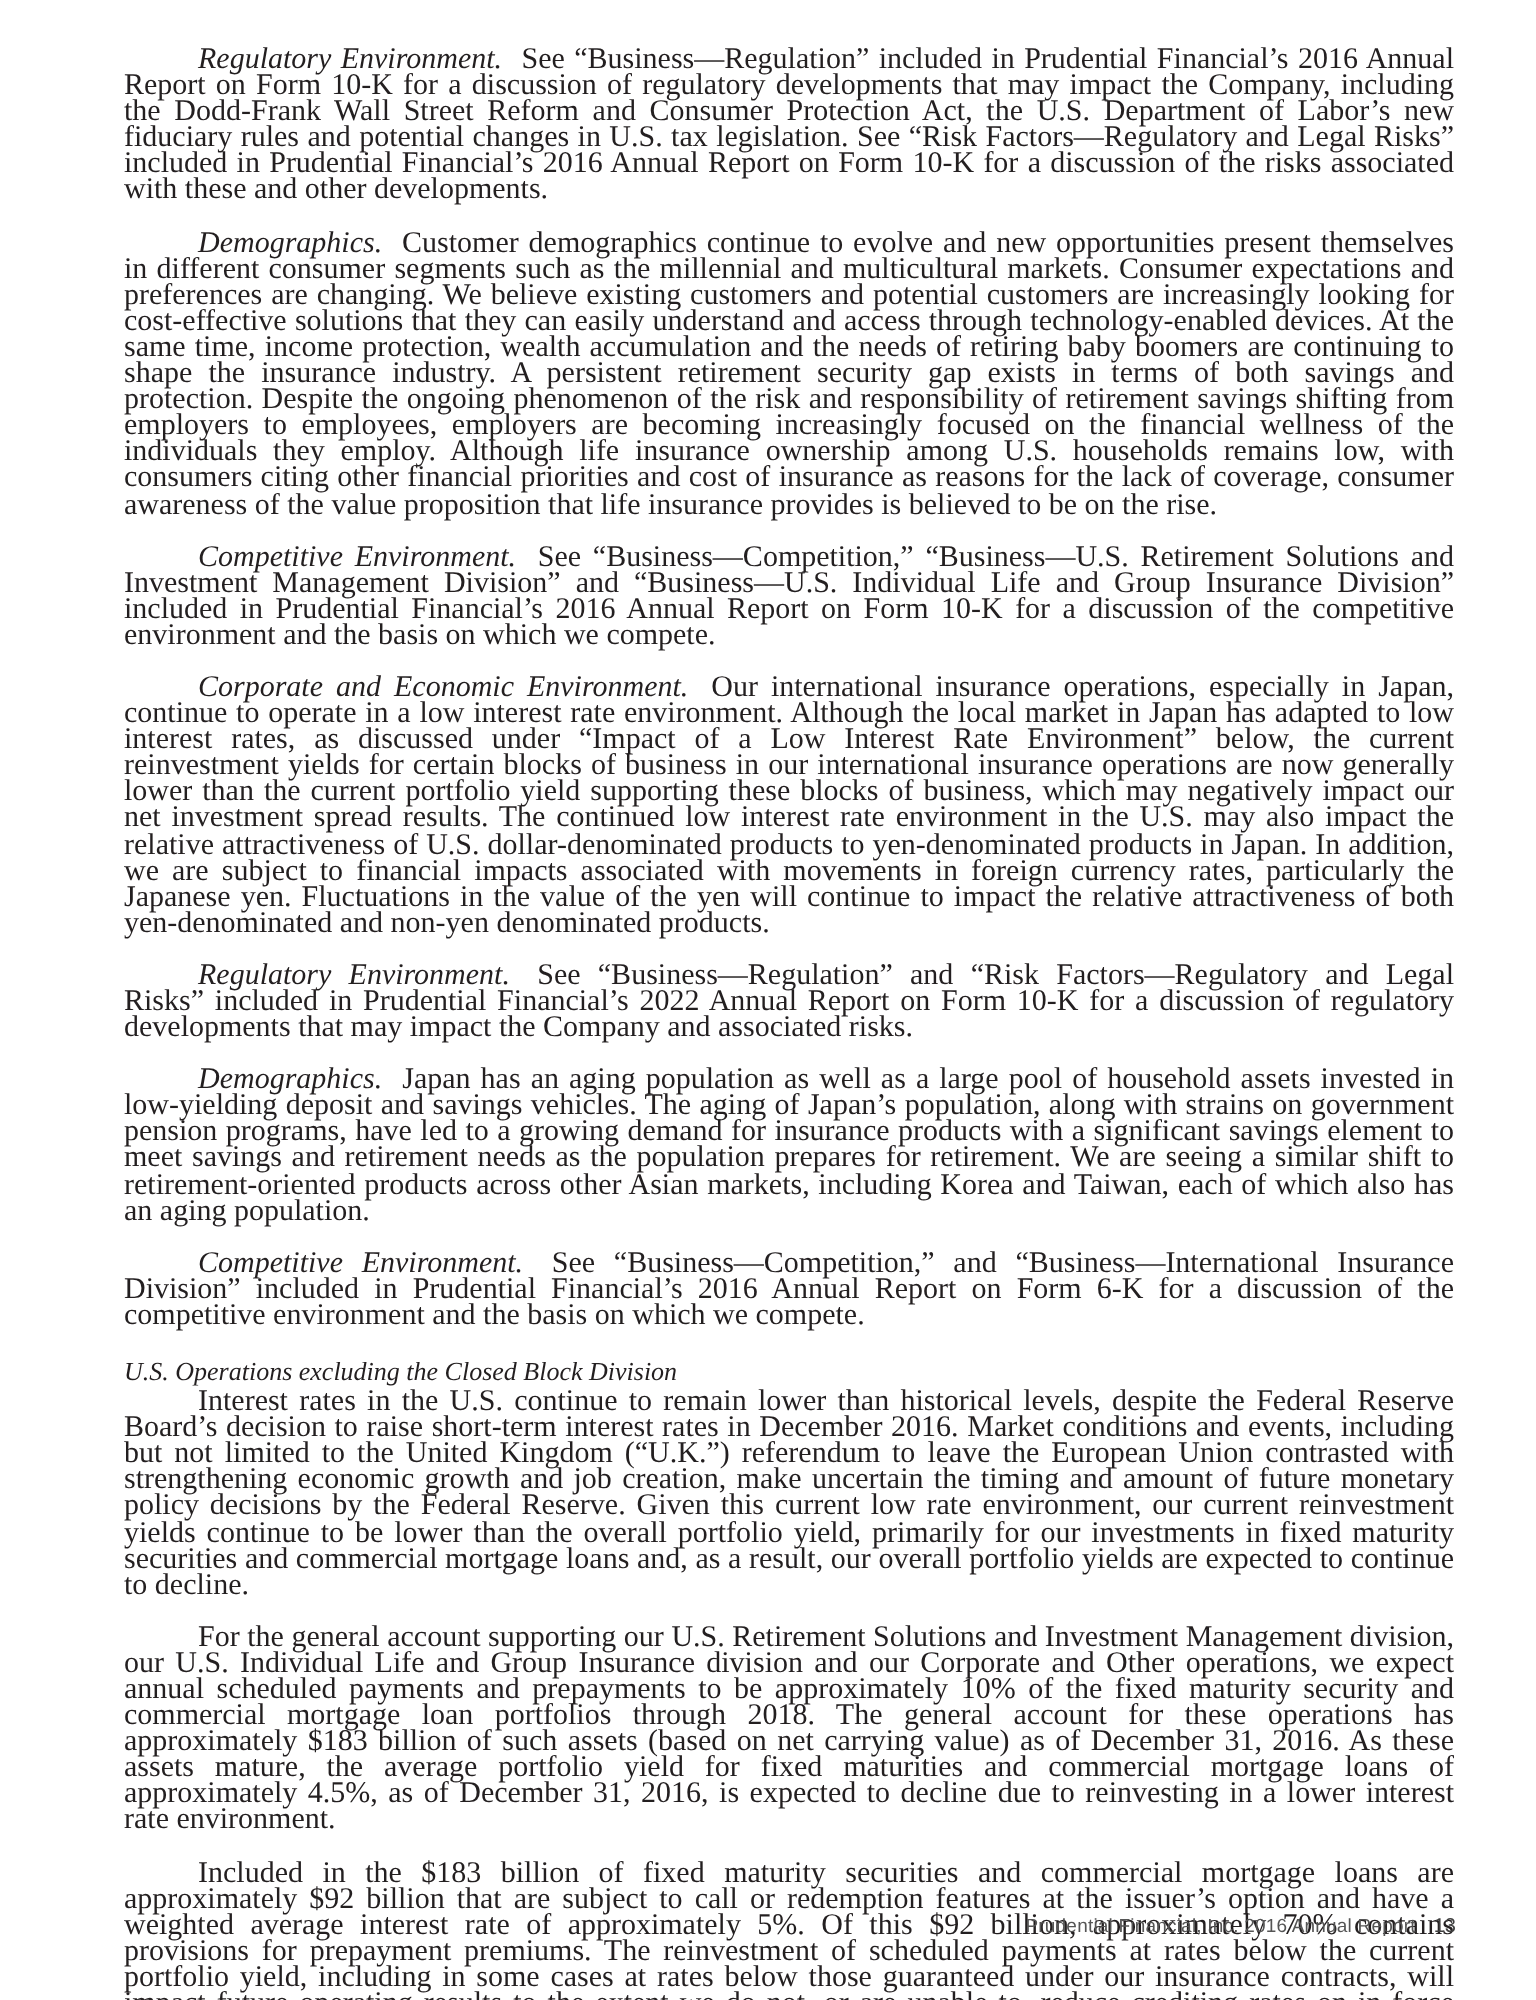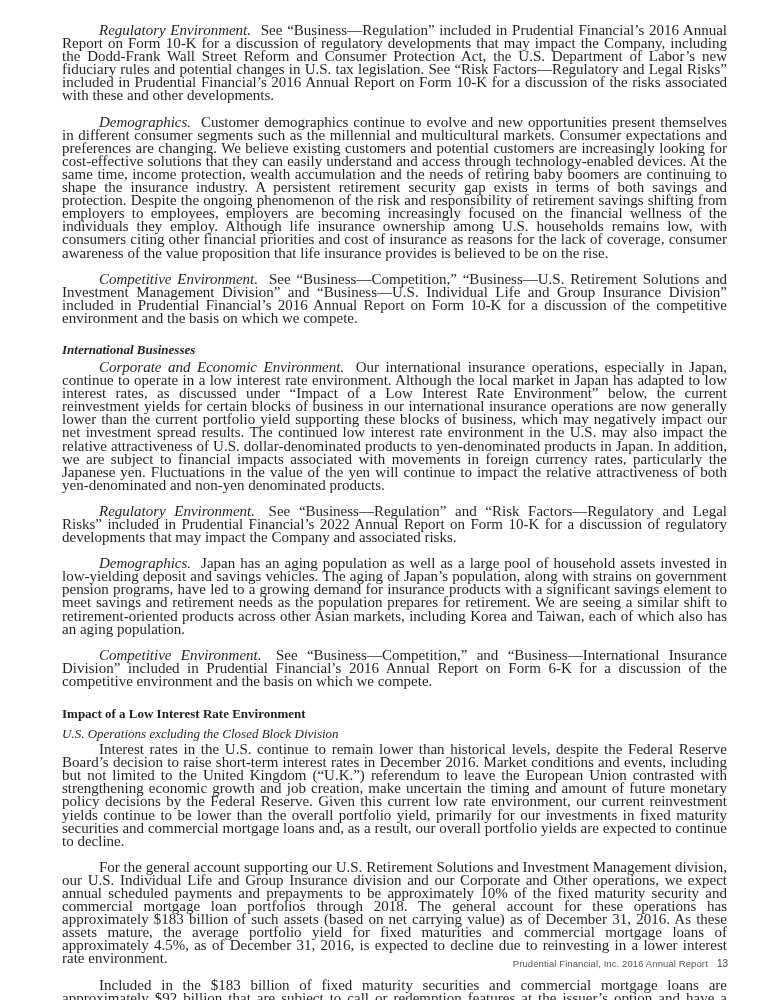--- a/index.html
+++ b/index.html
@@ -84,21 +84,20 @@
   <p class="para">
     <span class="run-in">Demographics.</span>
     <span>Customer demographics continue to evolve and new opportunities present themselves in different consumer segments such as the millennial and multicultural markets. Consumer expectations and preferences are changing. We believe existing customers and potential customers are increasingly looking for cost-effective solutions that they can easily understand and access through technology-enabled devices. At the same time, income protection, wealth accumulation and the needs of retiring baby boomers are continuing to shape the insurance industry. A persistent retirement security gap exists in terms of both savings and protection. Despite the ongoing phenomenon of the risk and responsibility of retirement savings shifting from employers to employees, employers are becoming increasingly focused on the financial wellness of the individuals they employ. Although life insurance ownership among U.S. households remains low, with consumers citing other financial priorities and cost of insurance as reasons for the lack of coverage, consumer awareness of the value proposition that life insurance provides is believed to be on the rise.</span>
   </p>
 
   <p class="para">
     <span class="run-in">Competitive Environment.</span>
     <span>See “Business—Competition,” “Business—U.S. Retirement Solutions and Investment Management Division” and “Business—U.S. Individual Life and Group Insurance Division” included in Prudential Financial’s 2016 Annual Report on Form 10-K for a discussion of the competitive environment and the basis on which we compete.</span>
   </p>
 
-  <h2 class="section-heading">International Businesses</h2>
 
   <p class="para">
     <span class="run-in">Corporate and Economic Environment.</span>
     <span>Our international insurance operations, especially in Japan, continue to operate in a low interest rate environment. Although the local market in Japan has adapted to low interest rates, as discussed under “Impact of a Low Interest Rate Environment” below, the current reinvestment yields for certain blocks of business in our international insurance operations are now generally lower than the current portfolio yield supporting these blocks of business, which may negatively impact our net investment spread results. The continued low interest rate environment in the U.S. may also impact the relative attractiveness of U.S. dollar-denominated products to yen-denominated products in Japan. In addition, we are subject to financial impacts associated with movements in foreign currency rates, particularly the Japanese yen. Fluctuations in the value of the yen will continue to impact the relative attractiveness of both yen-denominated and non-yen denominated products.</span>
   </p>
 
   <p class="para">
     <span class="run-in">Regulatory Environment.</span>
     <span>See “Business—Regulation” and “Risk Factors—Regulatory and Legal Risks” included in Prudential Financial’s 2022 Annual Report on Form 10-K for a discussion of regulatory developments that may impact the Company and associated risks.</span>
   </p>
@@ -106,21 +105,20 @@
   <p class="para">
     <span class="run-in">Demographics.</span>
     <span>Japan has an aging population as well as a large pool of household assets invested in low-yielding deposit and savings vehicles. The aging of Japan’s population, along with strains on government pension programs, have led to a growing demand for insurance products with a significant savings element to meet savings and retirement needs as the population prepares for retirement. We are seeing a similar shift to retirement-oriented products across other Asian markets, including Korea and Taiwan, each of which also has an aging population.</span>
   </p>
 
   <p class="para">
     <span class="run-in">Competitive Environment.</span>
     <span>See “Business—Competition,” and “Business—International Insurance Division” included in Prudential Financial’s 2016 Annual Report on Form 6-K for a discussion of the competitive environment and the basis on which we compete.</span>
   </p>
 
-  <h2 class="section-heading roman">Impact of a Low Interest Rate Environment</h2>
   <h3 class="sub-heading">U.S. Operations excluding the Closed Block Division</h3>
 
   <p class="para">Interest rates in the U.S. continue to remain lower than historical levels, despite the Federal Reserve Board’s decision to raise short-term interest rates in December 2016. Market conditions and events, including but not limited to the United Kingdom (“U.K.”) referendum to leave the European Union contrasted with strengthening economic growth and job creation, make uncertain the timing and amount of future monetary policy decisions by the Federal Reserve. Given this current low rate environment, our current reinvestment yields continue to be lower than the overall portfolio yield, primarily for our investments in fixed maturity securities and commercial mortgage loans and, as a result, our overall portfolio yields are expected to continue to decline.</p>
   <p class="para">For the general account supporting our U.S. Retirement Solutions and Investment Management division, our U.S. Individual Life and Group Insurance division and our Corporate and Other operations, we expect annual scheduled payments and prepayments to be approximately 10% of the fixed maturity security and commercial mortgage loan portfolios through 2018. The general account for these operations has approximately $183 billion of such assets (based on net carrying value) as of December 31, 2016. As these assets mature, the average portfolio yield for fixed maturities and commercial mortgage loans of approximately 4.5%, as of December 31, 2016, is expected to decline due to reinvesting in a lower interest rate environment.</p>
   <p class="para">Included in the $183 billion of fixed maturity securities and commercial mortgage loans are approximately $92 billion that are subject to call or redemption features at the issuer’s option and have a weighted average interest rate of approximately 5%. Of this $92 billion, approximately 70% contains provisions for prepayment premiums. The reinvestment of scheduled payments at rates below the current portfolio yield, including in some cases at rates below those guaranteed under our insurance contracts, will impact future operating results to the extent we do not, or are unable to, reduce crediting rates on in force blocks of business, or effectively utilize other asset/liability management strategies described below, in order to maintain current net interest margins.</p>
 
 </div>
 
 <div class="footer">
   <span class="footer-text">Prudential Financial, Inc. 2016 Annual Report</span>

